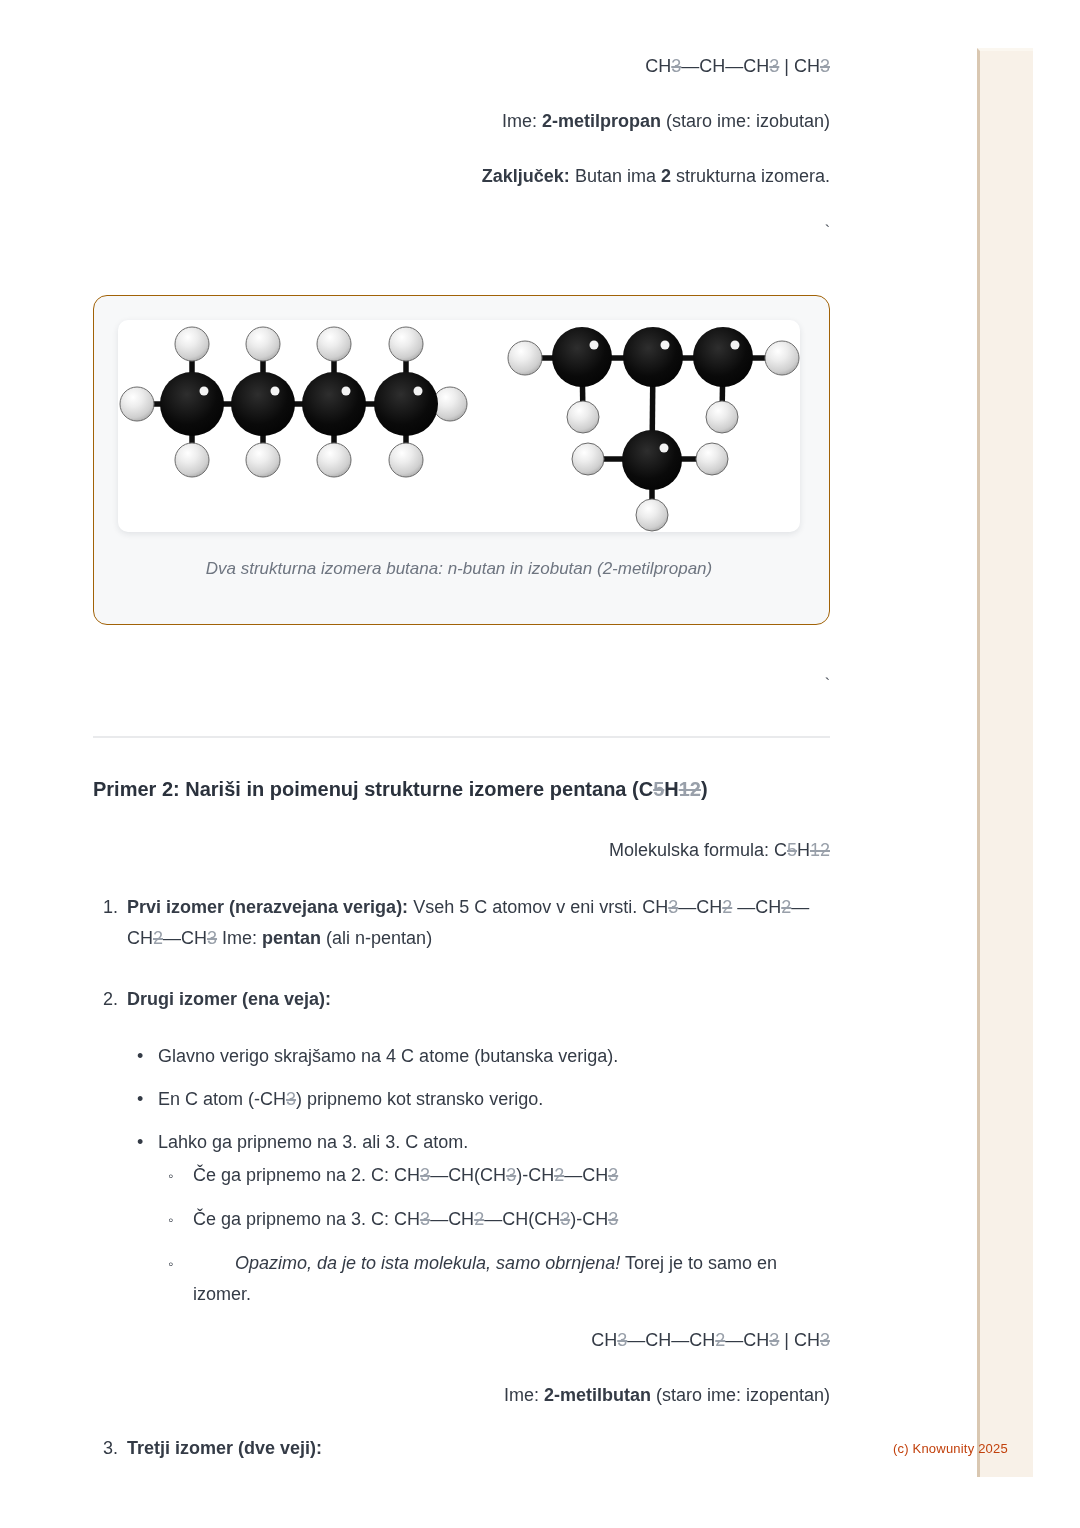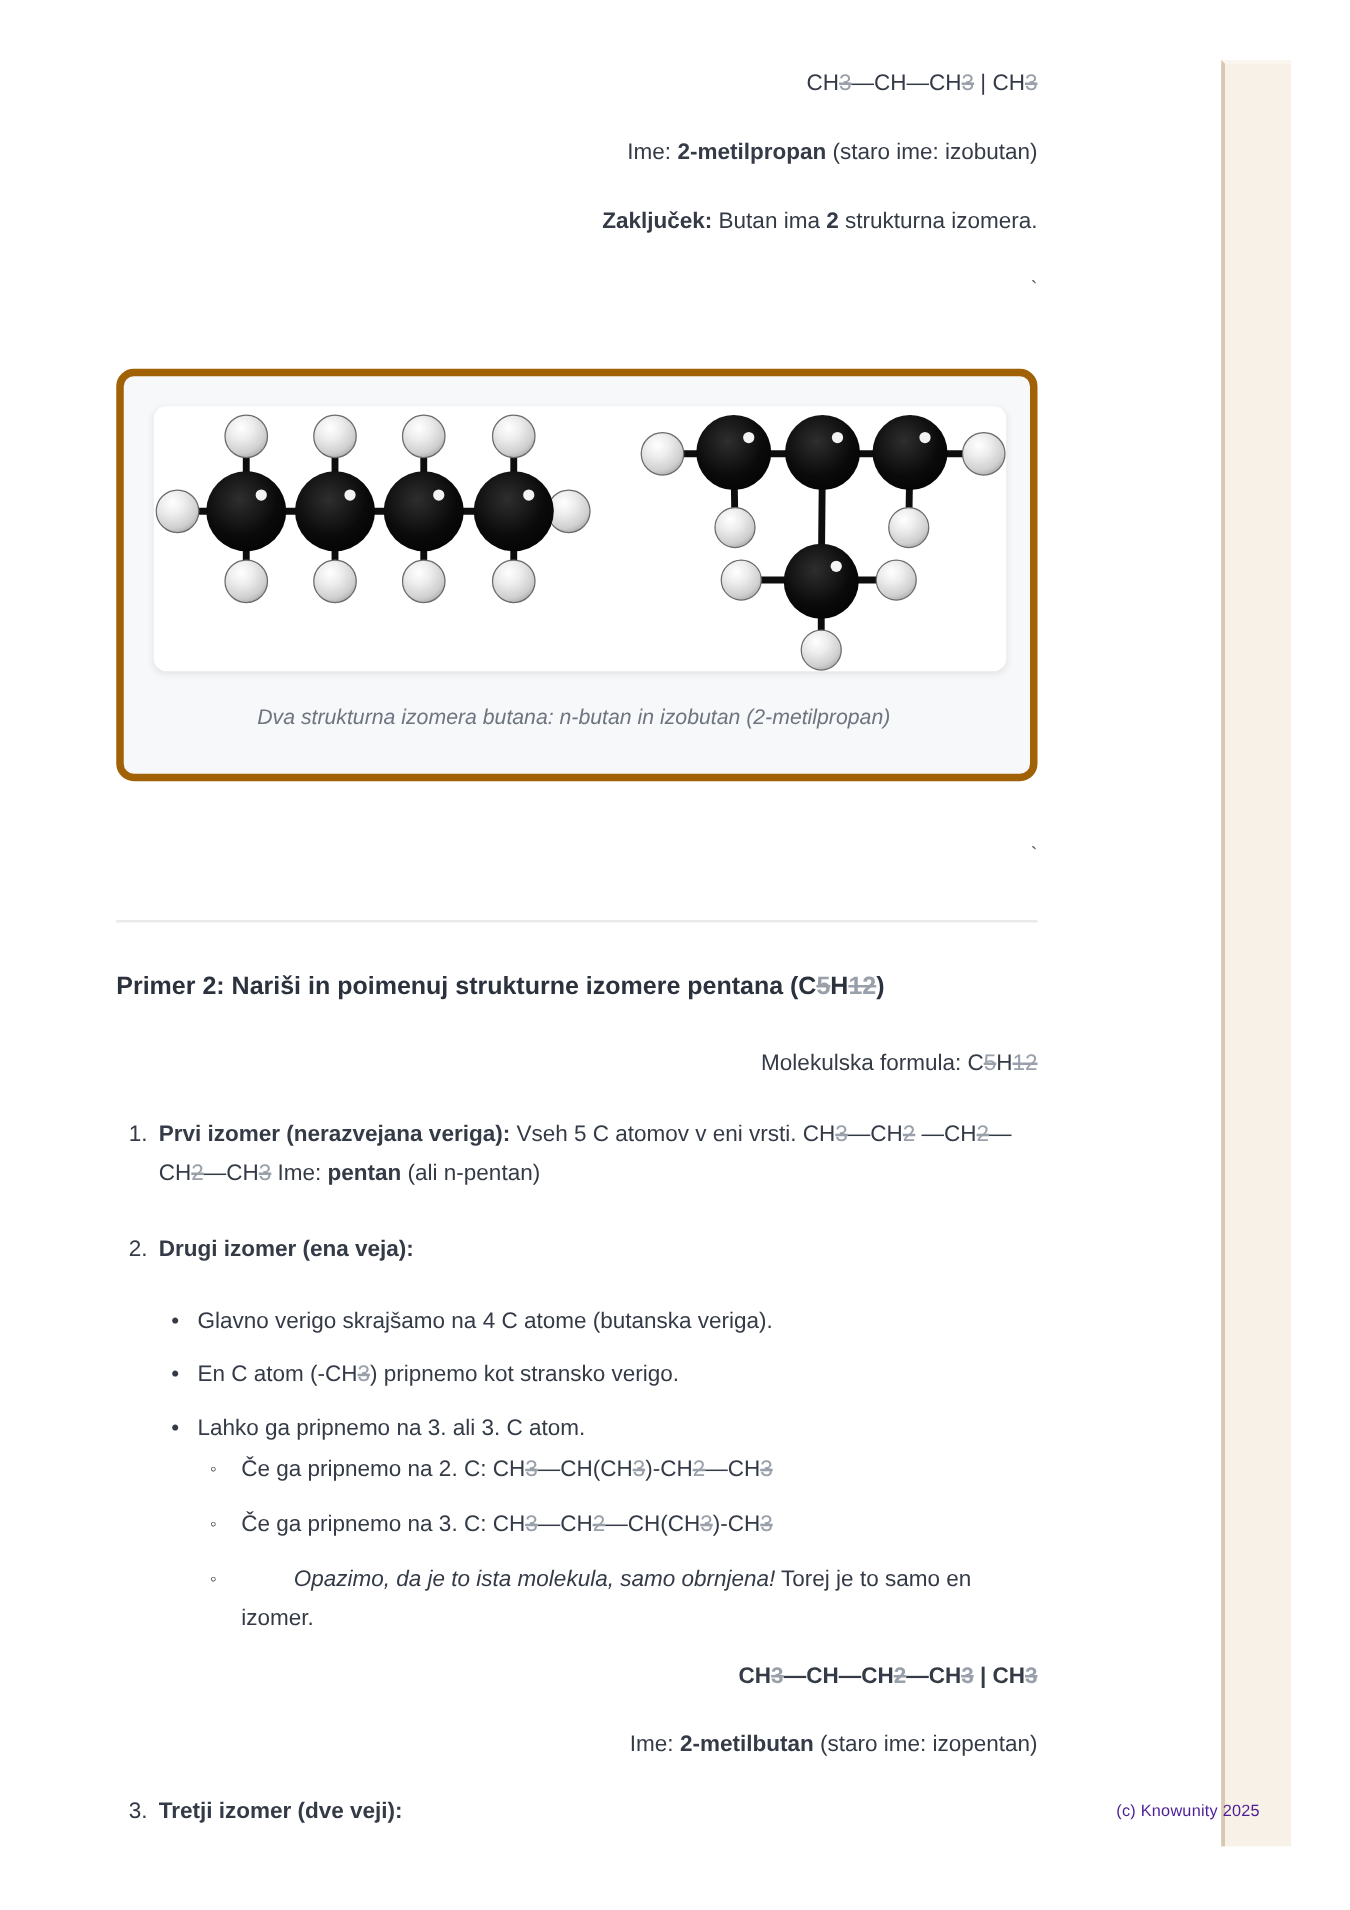--- a/index.html
+++ b/index.html
@@ -12,37 +12,37 @@
   .ribbon{
     position:absolute;left:977px;top:48px;width:56px;height:1429px;
     background:#f8f1e8;
     border-left:3px solid #d9c7b1;
     border-top:3px solid #fbf7f0;
     box-sizing:border-box;
     z-index:1;
   }
   .watermark{
     position:absolute;left:893px;top:1441px;
-    font-size:13px;color:#4c1d95;letter-spacing:.2px;z-index:3;white-space:nowrap;
+    font-size:13px;color:#c2410c;letter-spacing:.2px;z-index:3;white-space:nowrap;
   }
   .content{
     position:absolute;left:93px;top:51px;width:737px;z-index:2;
   }
   .p{font-size:18px;line-height:31px;margin:0 0 24px 0;text-align:right;}
   .indent{padding-left:30px;}
   .tick{font-size:16px;color:#4b515b;}
   .tick1{margin-bottom:48px;}
   .tick2{margin-bottom:0;}
   b{font-weight:700;}
   i{font-style:italic;margin-left:42px;}
   s{color:#99a0aa;text-decoration:line-through;text-decoration-thickness:1.6px;}
   
   .figure-card{
     background:#f7f8f9;
-    border:6px solid #a16207;
+    border:1px solid #a16207;
     border-radius:14px;
     margin:0 0 44px 0;
     padding:24px 29px 0 24px;
     box-sizing:border-box;
     height:330px;
   }
   .img-panel{
     background:#ffffff;border-radius:10px;height:212px;width:682px;
     box-shadow:0 2px 6px rgba(30,40,60,.10);
     overflow:hidden;
@@ -59,21 +59,21 @@
   .oli .body{flex:1;}
   .ul{margin:26px 0 0 34px;}
   .bli{display:flex;font-size:18px;line-height:31px;margin:0 0 12px 0;}
   .bli .mark{width:31px;padding-left:10px;flex:none;box-sizing:border-box;}
   .bli .body{flex:1;}
   .sub{margin:2px 0 0 10px;}
   .sli{display:flex;font-size:18px;line-height:31px;margin:0 0 13px 0;}
   .sli .mark2{width:25px;flex:none;font-size:15px;}
   .sli .body{flex:1;}
   .mb0{margin-bottom:0 !important;}
-  .mt15{margin-top:15px;font-weight:bold;}
+  .mt15{margin-top:15px;}
 </style>
 </head>
 <body>
 
 <div class="ribbon"></div>
 <div class="watermark">(c) Knowunity 2025</div>
 
 <main class="content">
 
   <p class="p indent"><span>CH</span><s>3</s><span>—CH—CH</span><s>3</s><span> | CH</span><s>3</s></p>

